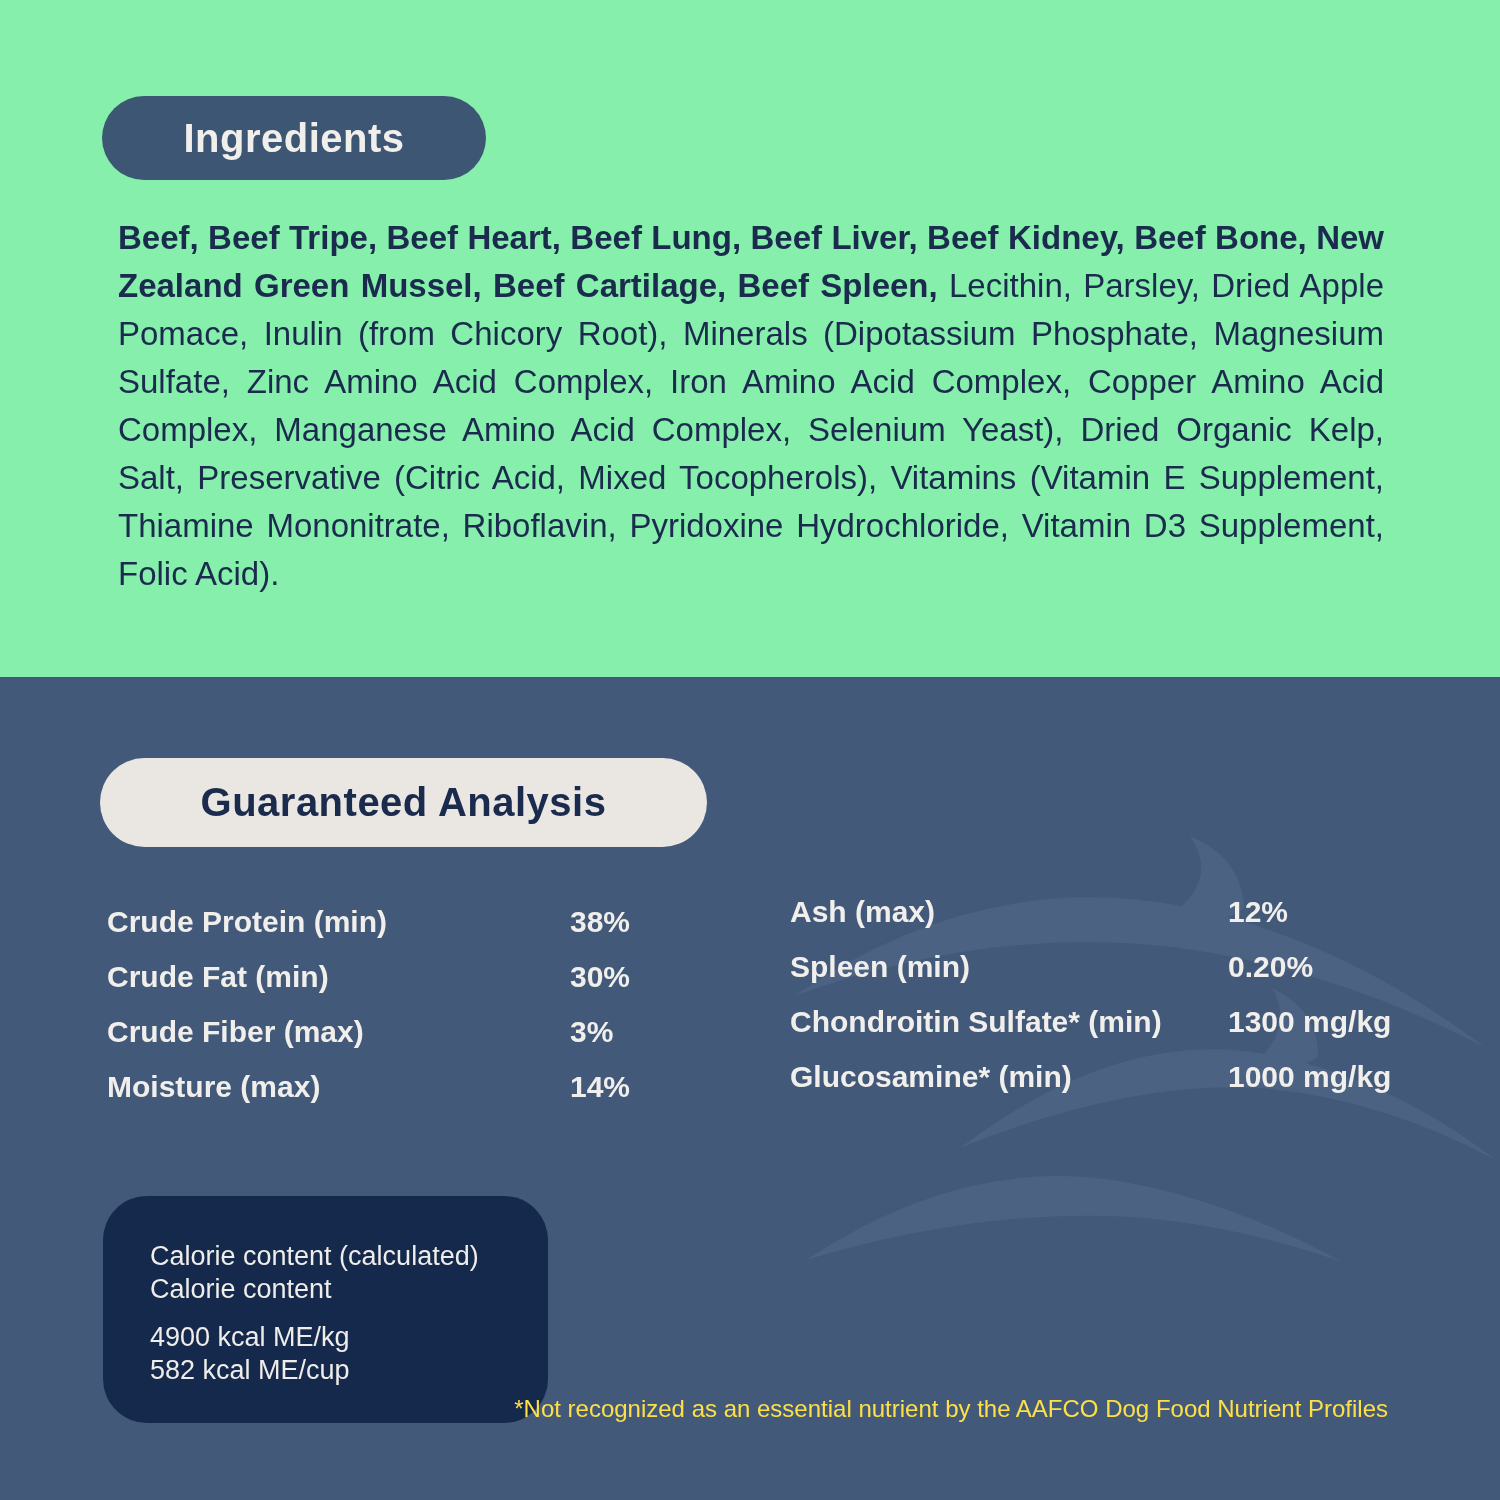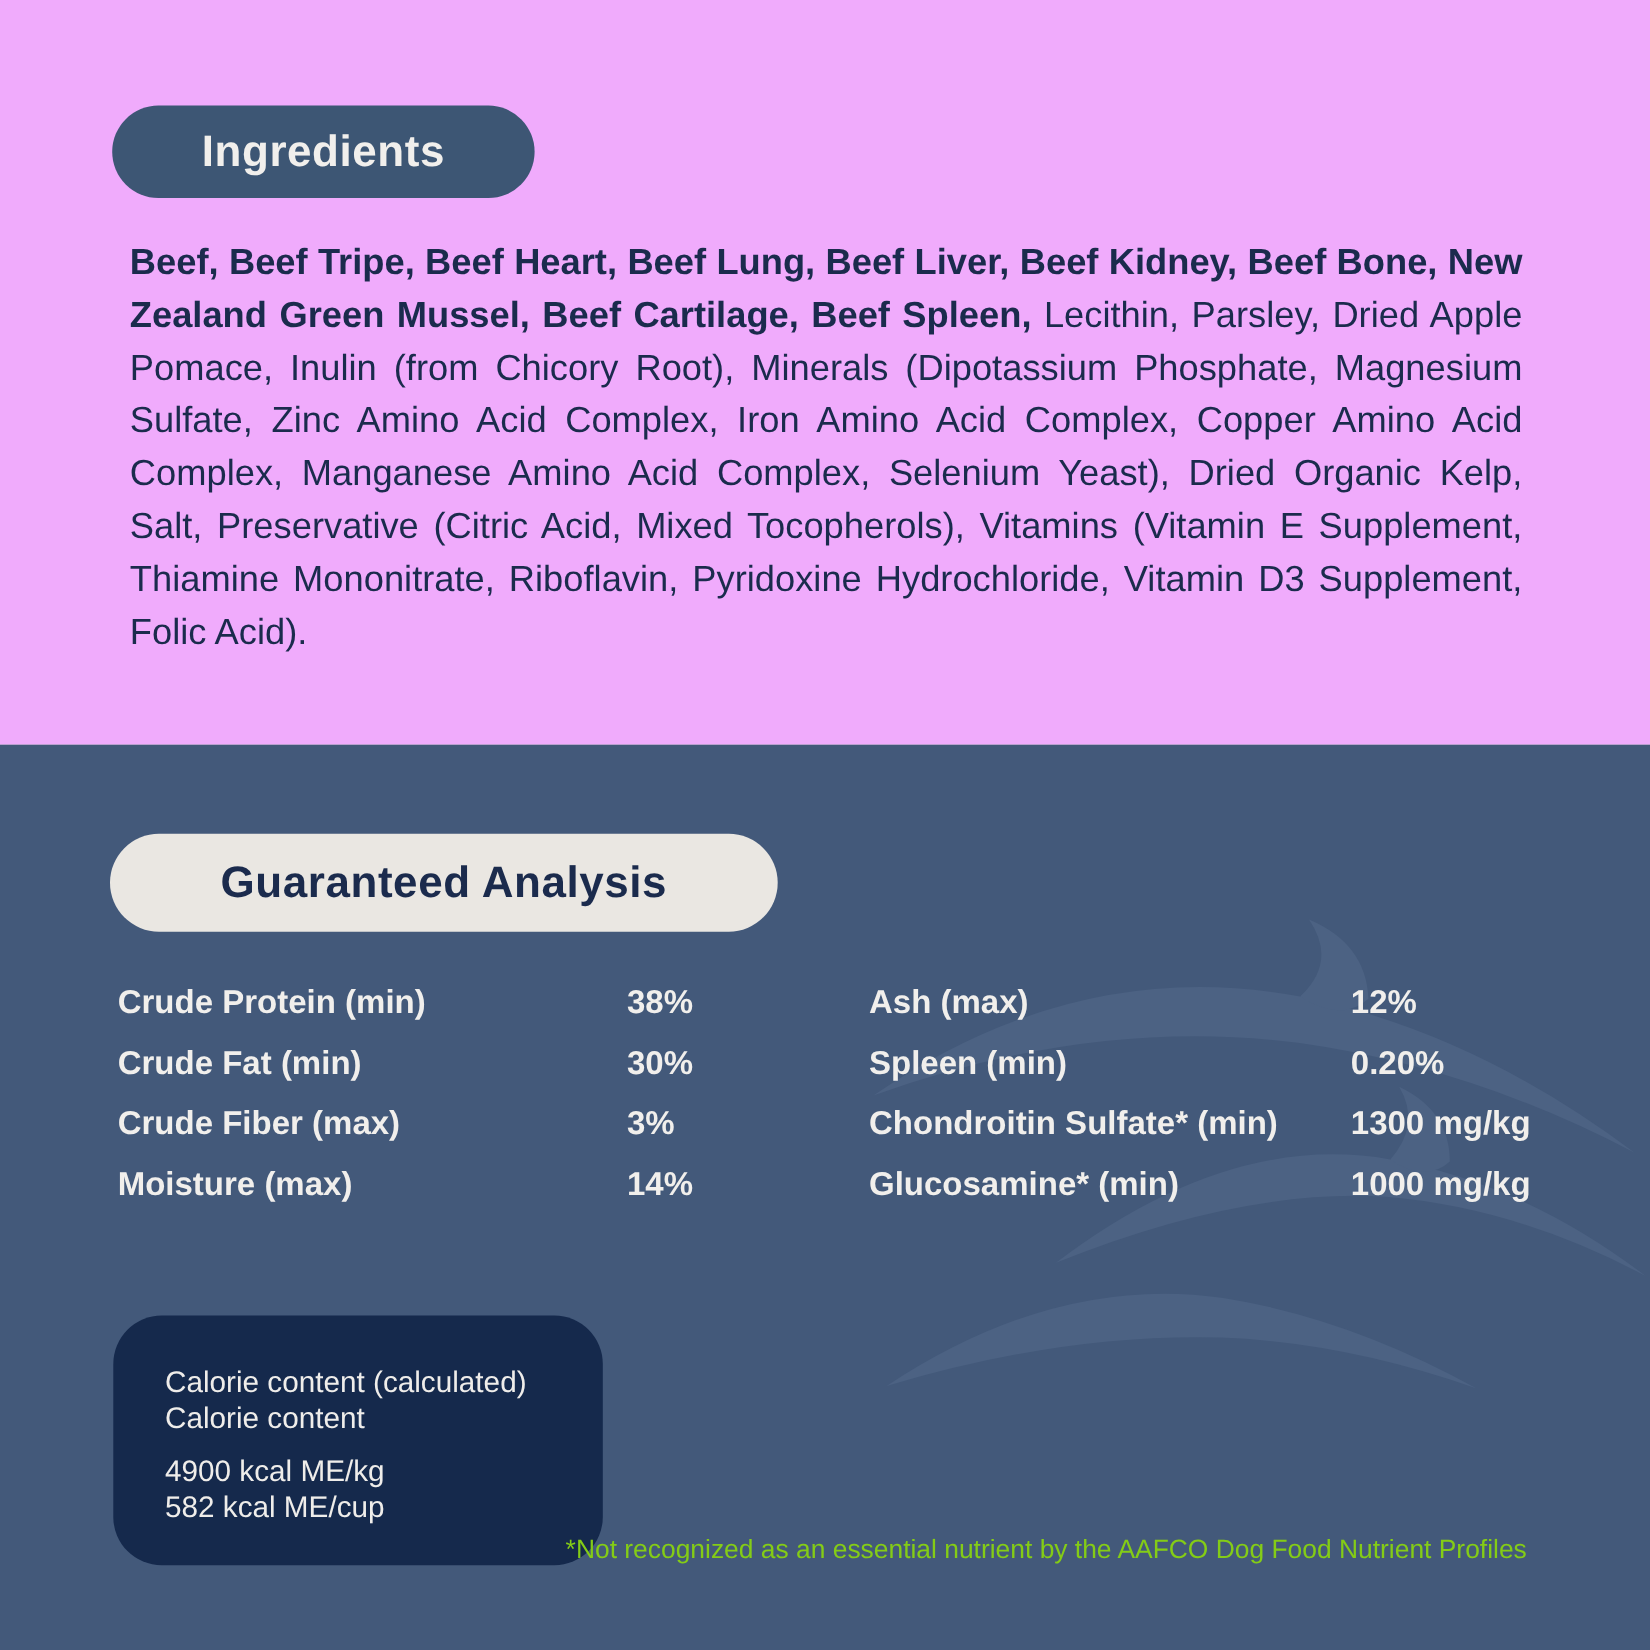--- a/index.html
+++ b/index.html
@@ -10,21 +10,21 @@
     background: #E9E6E2;
     overflow: hidden;
     font-family: "Liberation Sans", sans-serif;
   }
 
   
   .ingredients-section {
     position: absolute;
     left: 0; top: 0;
     width: 1500px; height: 677px;
-    background: #f0abfc;
+    background: #86efac;
   }
   .pill {
     position: absolute;
     display: flex;
     align-items: center;
     justify-content: center;
     border-radius: 48px;
     font-weight: bold;
     font-size: 40px;
     letter-spacing: 0.5px;
@@ -64,21 +64,21 @@
     left: 100px; top: 81px; 
     width: 607px; height: 89px;
     background: #EAE7E2;
     color: #1B2B4D;
   }
   .ga-col {
     position: absolute;
     display: flex;
     flex-direction: column;
   }
-  .ga-col-left  { left: 107px; top: 218px; } 
+  .ga-col-left  { left: 107px; top: 228px; } 
   .ga-col-right { left: 790px; top: 218px; }
   .ga-row {
     display: flex;
     align-items: baseline;
     line-height: 34px;
     margin-bottom: 21px;
     color: #F1EFEC;
     font-size: 30px;
     font-weight: bold;
   }
@@ -99,21 +99,21 @@
   .cal-line {
     margin: 0;
     font-size: 27px;
     line-height: 33px;
   }
   .cal-gap { height: 15px; }
 
   .footnote {
     position: absolute;
     right: 112px; top: 718px; 
-    color: #84cc16;
+    color: #fde047;
     font-size: 24px;
     text-align: right;
   }
 </style>
 </head>
 <body>
 
 <div class="page">
 
   <section class="ingredients-section">

